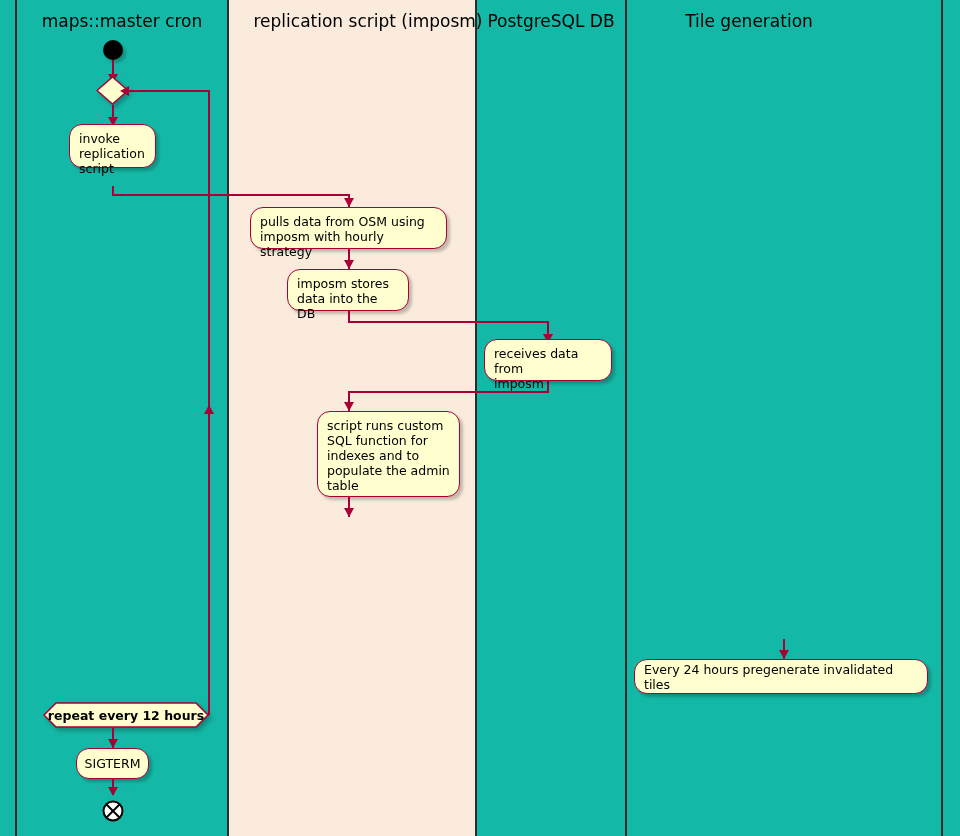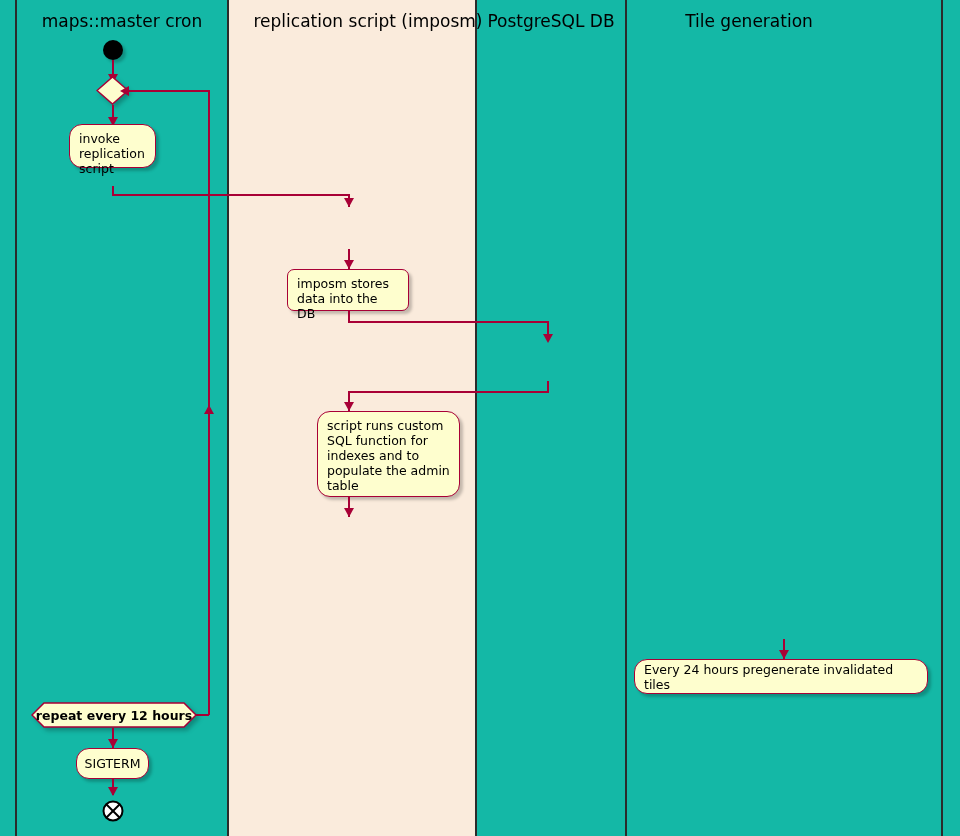--- a/index.html
+++ b/index.html
@@ -55,20 +55,21 @@
     line-height: 15px;
     padding: 6px 9px;
     box-shadow: 3px 3px 3px rgba(0,0,0,0.22);
     white-space: pre-line;
   }
 
   
   .hexwrap {
     position: absolute;
     filter: drop-shadow(3px 3px 2px rgba(0,0,0,0.25));
+    margin-left: 12px;
   }
   .hexwrap svg { display: block; }
   .hex-label {
     position: absolute;
     left: 0; right: 0; top: 0; bottom: 0;
     display: flex;
     align-items: center;
     justify-content: center;
     font-size: 12.5px;
     font-weight: bold;
@@ -166,25 +167,27 @@
   <div class="conn h" style="left:112px; top:194px; width:238px;"></div>
   <div class="conn v" style="left:348px; top:194px; height:13px;"></div>
   <div class="arrow down" style="left:344px; top:198px;"></div>
 
   <div class="conn v" style="left:208px; top:90px; height:625px;"></div>
   <div class="conn h" style="left:122px; top:90px; width:87px;"></div>
   <div class="arrow left" style="left:120px; top:86px;"></div>
   <div class="conn h" style="left:190px; top:714px; width:19px;"></div>
   <div class="arrow up" style="left:204px; top:405px;"></div>
 
+  <div class="act" style="left:250px; top:207px; width:197px; height:42px;">pulls data from OSM using
+imposm with hourly strategy</div>
 
   <div class="conn v" style="left:348px; top:249px; height:20px;"></div>
   <div class="arrow down" style="left:344px; top:260px;"></div>
 
-  <div class="act" style="left:287px; top:269px; width:122px; height:42px;border-radius:7px;">imposm stores
+  <div class="act" style="left:287px; top:269px; width:122px; height:42px;">imposm stores
 data into the DB</div>
 
   <div class="conn v" style="left:348px; top:311px; height:12px;"></div>
   <div class="conn h" style="left:348px; top:321px; width:200px;"></div>
   <div class="conn v" style="left:547px; top:321px; height:19px;"></div>
   <div class="arrow down" style="left:543px; top:334px;"></div>
 
   <div class="conn v" style="left:547px; top:381px; height:12px;"></div>
   <div class="conn h" style="left:348px; top:391px; width:200px;"></div>
   <div class="conn v" style="left:348px; top:391px; height:20px;"></div>
@@ -193,20 +196,22 @@
   <div class="act" style="left:277px; top:411px; width:143px; height:86px;margin-left:40px;">script runs custom
 SQL function for
 indexes and to
 populate the admin
 table</div>
 
   <div class="conn v" style="left:348px; top:497px; height:20px;"></div>
   <div class="arrow down" style="left:344px; top:508px;"></div>
 
 
+  <div class="act" style="left:484px; top:339px; width:128px; height:42px;">receives data from
+imposm</div>
 
 
   <div class="conn v" style="left:783px; top:639px; height:20px;"></div>
   <div class="arrow down" style="left:779px; top:650px;"></div>
 
   <div class="act" style="left:634px; top:659px; width:294px; height:35px; display:flex; align-items:center; justify-content:center;">Every 24 hours pregenerate invalidated tiles</div>
 
   <div class="hexwrap" style="left:31px; top:702px; width:166px; height:26px;">
     <svg width="166" height="26" viewBox="0 0 166 26">
       <polygon points="13,1 153,1 165,13 153,25 13,25 1,13" fill="#FEFECE" stroke="#A80036" stroke-width="1.5"></polygon>

